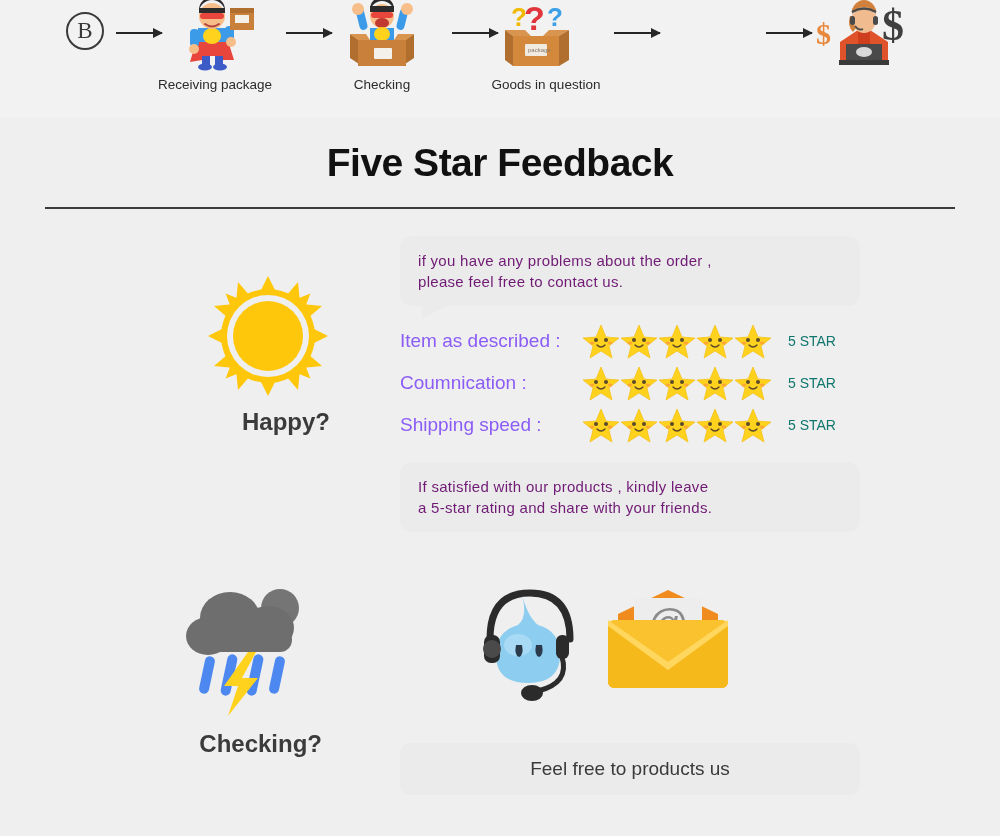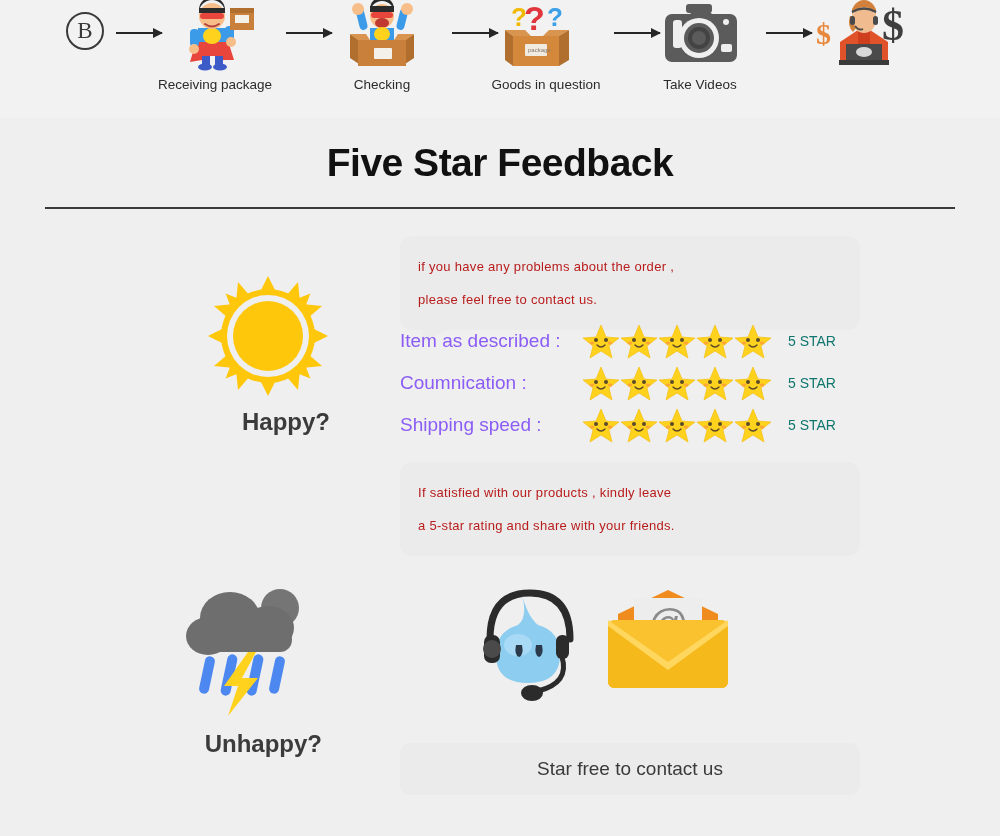--- a/index.html
+++ b/index.html
@@ -110,23 +110,23 @@
     margin-top: 6px;
   }
   .bubble {
     position: absolute;
     left: 400px;
     width: 460px;
     background: #ebebeb;
     border-radius: 12px;
     box-sizing: border-box;
     padding: 14px 18px 14px 18px;
-    color: #b91c1c;
-    font-size: 13px;
-    line-height: 33px;
+    color: #701a75;
+    font-size: 15px;
+    line-height: 21px;
     letter-spacing: 0.3px;
   }
   .bubble-tail {
     position: absolute;
     left: 22px;
     bottom: -13px;
     width: 0; height: 0;
     border-top: 14px solid #ebebeb;
     border-right: 26px solid transparent;
   }
@@ -280,36 +280,20 @@
         <path d="M14 30 L22 36 L22 66 L14 60 Z" fill="#B06F2E"></path>
         <path d="M78 30 L68 36 L68 66 L78 60 Z" fill="#B06F2E"></path>
         <rect x="22" y="36" width="46" height="30" fill="#D4883C"></rect>
         <rect x="34" y="44" width="22" height="12" rx="1" fill="#F0EAE0"></rect>
         <text x="37" y="52" font-family="Liberation Sans, sans-serif" font-size="6" fill="#8a7a6a">package</text>
       </svg>
     </div>
     <div class="step-label">Goods in question</div>
   </div>
 
-  <div class="step" style="left:640px; width:120px;">
-    <div class="step-art">
-      <svg width="108" height="72" viewBox="0 0 108 72">
-        <rect x="40" y="4" width="26" height="9" rx="3" fill="#5B5B5B"></rect>
-        <path d="M26 14 h18 l5 -5 h12 l5 5 h18 a7 7 0 0 1 7 7 v34 a7 7 0 0 1 -7 7 h-58 a7 7 0 0 1 -7 -7 v-34 a7 7 0 0 1 7 -7 z" fill="#5B5B5B"></path>
-        <circle cx="53" cy="38" r="20" fill="#EFEFEF"></circle>
-        <circle cx="53" cy="38" r="15" fill="#5B5B5B"></circle>
-        <circle cx="53" cy="38" r="11" fill="#434343"></circle>
-        <circle cx="53" cy="38" r="7" fill="#5B5B5B"></circle>
-        <rect x="27" y="20" width="9" height="28" rx="3" fill="#EFEFEF"></rect>
-        <rect x="75" y="44" width="11" height="8" rx="2" fill="#EFEFEF"></rect>
-        <circle cx="80" cy="22" r="3" fill="#EFEFEF"></circle>
-      </svg>
-    </div>
-    <div class="step-label">Take Videos</div>
-  </div>
 
   <div class="step" style="left:800px; width:132px;">
     <div class="step-art">
       <svg width="120" height="72" viewBox="0 0 120 72">
         <text x="10" y="44" font-family="Liberation Serif, serif" font-size="30" font-weight="bold" fill="#E8883C">$</text>
         <text x="76" y="40" font-family="Liberation Serif, serif" font-size="44" font-weight="bold" fill="#3F3F3F">$</text>
 
         <path d="M34 42 L58 26 L82 42 L82 62 L34 62 Z" fill="#E0522A"></path>
         <path d="M52 30 h12 v16 h-12 z" fill="#CF3F1E"></path>
 
@@ -567,21 +551,21 @@
         <rect x="26" y="58" width="94" height="24" rx="12" fill="#6E6E6E"></rect>
 
         <rect x="30" y="86" width="10" height="38" rx="5" fill="#4D88F0" transform="rotate(12 35 105)"></rect>
         <rect x="52" y="84" width="10" height="42" rx="5" fill="#4D88F0" transform="rotate(12 57 105)"></rect>
         <rect x="78" y="84" width="10" height="42" rx="5" fill="#4D88F0" transform="rotate(12 83 105)"></rect>
         <rect x="100" y="86" width="10" height="38" rx="5" fill="#4D88F0" transform="rotate(12 105 105)"></rect>
 
         <path d="M76 82 L52 116 L66 116 L56 146 L86 108 L70 108 L84 82 Z" fill="#FFD21E"></path>
       </svg>
     </div>
-    <div class="mood-label">Unhappy?</div>
+    <div class="mood-label">Checking?</div>
   </div>
 
   <div id="support-icons">
     <div>
       <svg width="110" height="130" viewBox="0 0 110 130">
 
         <path d="M20 62 q0 -46 40 -46 q40 0 40 46" stroke="#2B2B2B" stroke-width="7" fill="none" stroke-linecap="round"></path>
 
         <path d="M52 18 q6 22 -4 30 q-22 6 -22 30 q0 28 32 28 q32 0 32 -28 q0 -24 -22 -30 q-10 -8 -16 -30 z" fill="#8CCDF0"></path>
         <ellipse cx="58" cy="78" rx="30" ry="27" fill="#8CCDF0"></ellipse>
@@ -607,15 +591,15 @@
         <text x="60" y="48" text-anchor="middle" font-family="Liberation Sans, sans-serif" font-size="40" fill="#8A8A8A">@</text>
 
         <path d="M6 30 h108 a6 6 0 0 1 6 6 v56 a6 6 0 0 1 -6 6 h-108 a6 6 0 0 1 -6 -6 v-56 a6 6 0 0 1 6 -6 z" fill="#F9C22E"></path>
         <path d="M0 36 L60 80 L120 36 L120 92 a6 6 0 0 1 -6 6 h-108 a6 6 0 0 1 -6 -6 Z" fill="#F5B91C"></path>
         <path d="M0 36 L60 80 L120 36 L120 30 L60 72 L0 30 Z" fill="#FFD75E"></path>
       </svg>
     </div>
   </div>
 
   <div id="contact-bar">
-    <span>Star free to contact us</span>
+    <span>Feel free to products us</span>
   </div>
 </div>
 
 </body></html>

